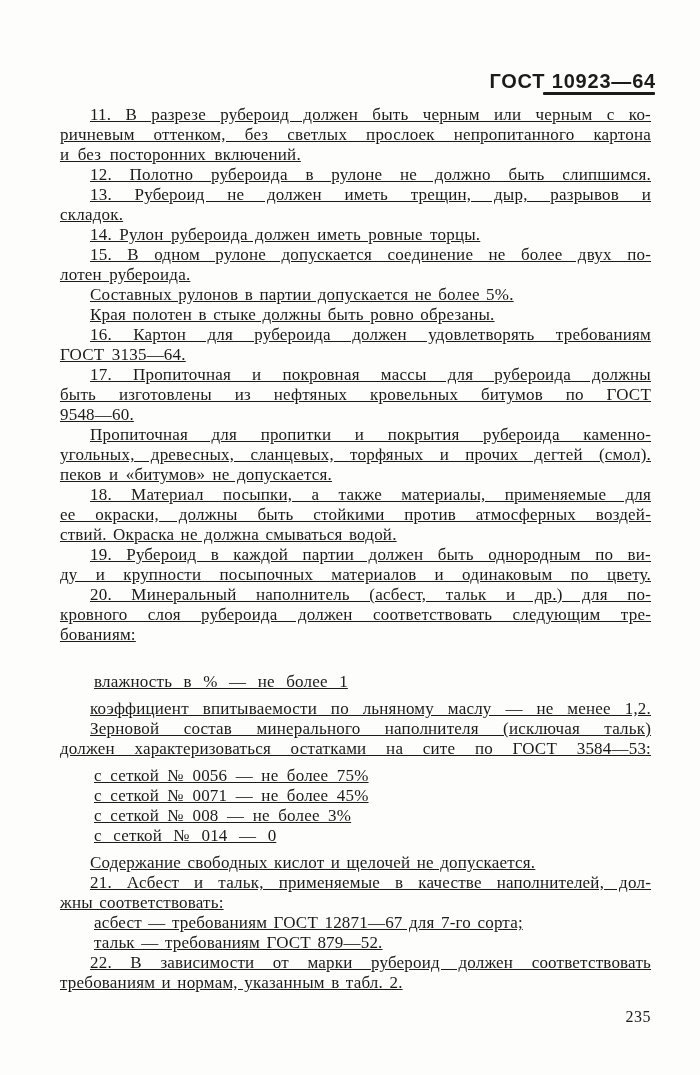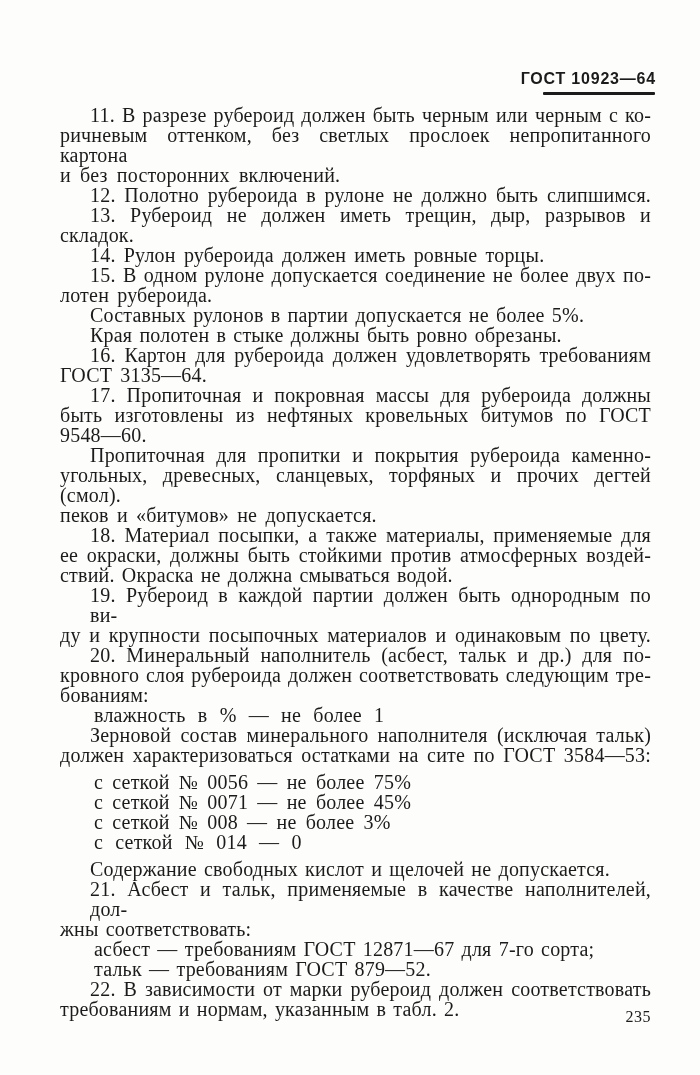--- a/index.html
+++ b/index.html
@@ -6,33 +6,34 @@
   html,body { margin:0; padding:0; }
   body {
     width:700px; height:1075px; position:relative;
     background:var(--paper); overflow:hidden;
     font-family:"Liberation Serif", serif; color:var(--ink);
   }
   .page { position:absolute; inset:0; }
   .gost-header {
     position:absolute; top:70px; right:44px;
     font-family:"Liberation Sans", sans-serif;
-    font-weight:bold; font-size:16px; letter-spacing:0.8px;
+    font-weight:bold; font-size:20px; letter-spacing:0.8px;
     white-space:nowrap;
     margin-left:48px;
   }
   .gost-underline {
     position:absolute; top:92px; right:45px;
     width:112px; height:3px; background:var(--ink);
     border-radius:1px;
   }
   .body-text {
     position:absolute; left:60px; top:105px; width:591px;
-    font-size:20px; line-height:20px; letter-spacing:0.2px;
+    font-size:17px; line-height:20px; letter-spacing:0.2px;
     word-spacing:1.5px;
+    text-decoration:underline;
   }
   .line { min-height:20px; }
   .line.j { text-align:justify; text-align-last:justify; }
   .line.i1 { padding-left:30px; }
   .line.i2 { padding-left:34px; }
   .line.gap { margin-top:7px; }
   .page-number {
     position:absolute; left:60px; top:1000px; width:591px;
     text-align:right; font-size:16px; letter-spacing:0.5px;margin-top:8px;
   }
@@ -67,21 +68,22 @@
       <div class="line j">угольных, древесных, сланцевых, торфяных и прочих дегтей (смол).</div>
       <div class="line" style="word-spacing: 3px;">пеков и «битумов» не допускается.</div>
       <div class="line j i1">18. Материал посыпки, а также материалы, применяемые для</div>
       <div class="line j">ее окраски, должны быть стойкими против атмосферных воздей-</div>
       <div class="line" style="word-spacing: 2px;">ствий. Окраска не должна смываться водой.</div>
       <div class="line j i1">19. Рубероид в каждой партии должен быть однородным по ви-</div>
       <div class="line j">ду и крупности посыпочных материалов и одинаковым по цвету.</div>
       <div class="line j i1">20. Минеральный наполнитель (асбест, тальк и др.) для по-</div>
       <div class="line j">кровного слоя рубероида должен соответствовать следующим тре-</div>
       <div class="line">бованиям:</div>
-      <div class="line i2" style="word-spacing: 7px;">влажность в % — не более 1</div>
+      <div class="line i2" style="word-spacing: 7px; margin-top: 27px;">влажность в % — не более 1</div>
+      <div class="line j i1 gap">коэффициент впитываемости по льняному маслу — не менее 1,2.</div>
       <div class="line j i1">Зерновой состав минерального наполнителя (исключая тальк)</div>
       <div class="line j">должен характеризоваться остатками на сите по ГОСТ 3584—53:</div>
       <div class="line i2 gap" style="word-spacing: 4px;">с сеткой № 0056 — не более 75%</div>
       <div class="line i2" style="word-spacing: 4px;">с сеткой № 0071 — не более 45%</div>
       <div class="line i2" style="word-spacing: 4px;">с сеткой № 008 — не более 3%</div>
       <div class="line i2" style="word-spacing: 7px;">с сеткой № 014 — 0</div>
       <div class="line i1 gap" style="word-spacing: 2px;">Содержание свободных кислот и щелочей не допускается.</div>
       <div class="line j i1">21. Асбест и тальк, применяемые в качестве наполнителей, дол-</div>
       <div class="line" style="word-spacing: 2px;">жны соответствовать:</div>
       <div class="line i2" style="word-spacing: 2px;">асбест — требованиям ГОСТ 12871—67 для 7-го сорта;</div>

